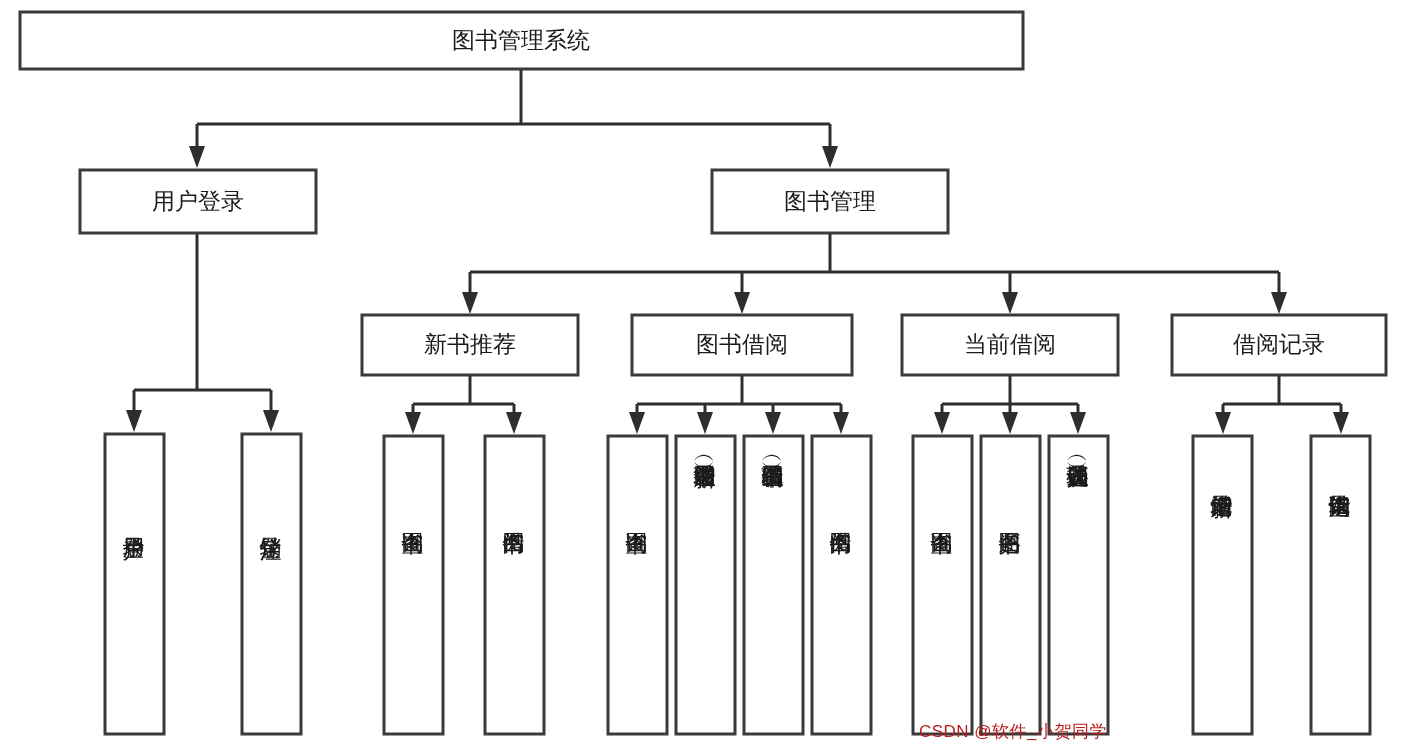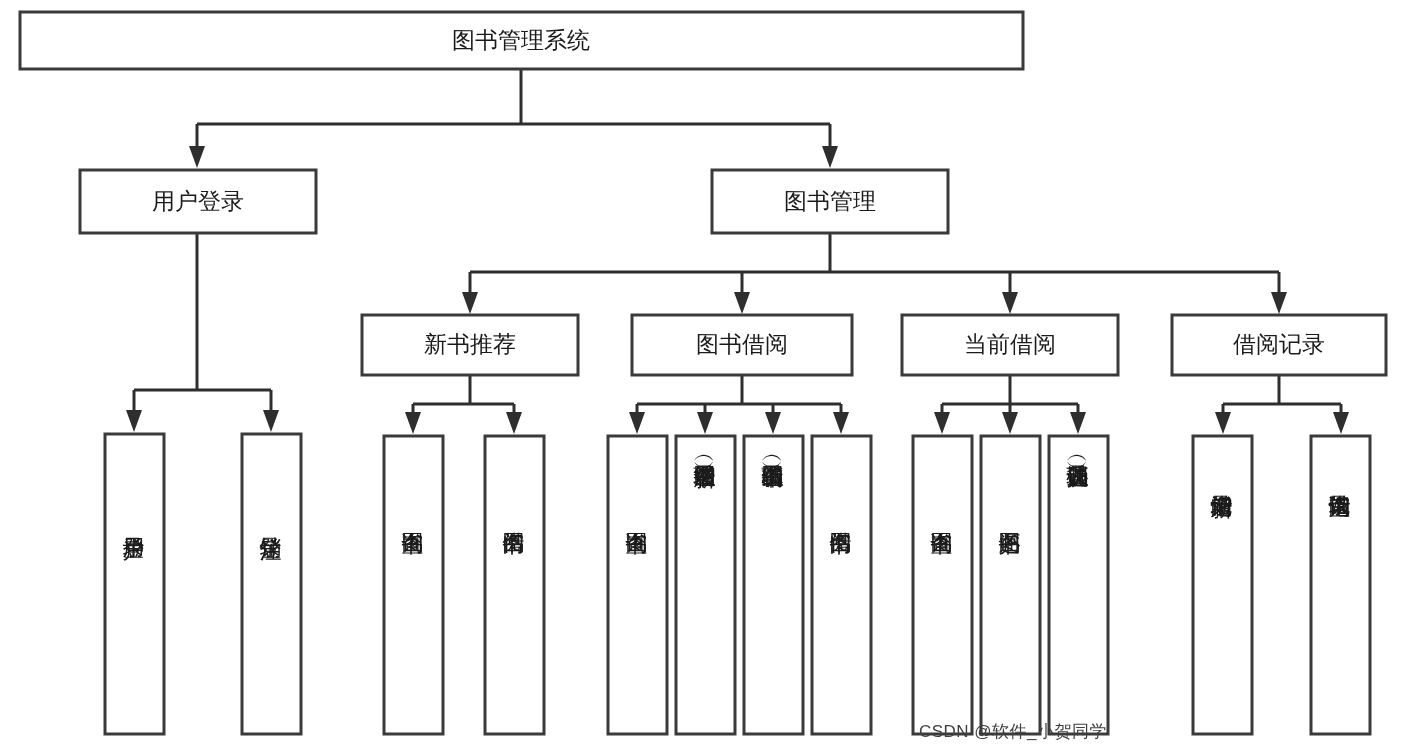--- a/index.html
+++ b/index.html
@@ -49,21 +49,21 @@
     stroke-width: 3;
     fill: none;
   }
   .arrow-head {
     fill: #2e2e2e;
   }
   .watermark {
     position: absolute;
     right: 8px;
     bottom: 4px;
-    color: #404040;
+    color: #b91c1c;
     font-family: "Liberation Sans", sans-serif;
     font-size: 17px;
     letter-spacing: 0.5px;
     white-space: nowrap;
     user-select: none;
   }
 </style>
 </head>
 <body>
 

